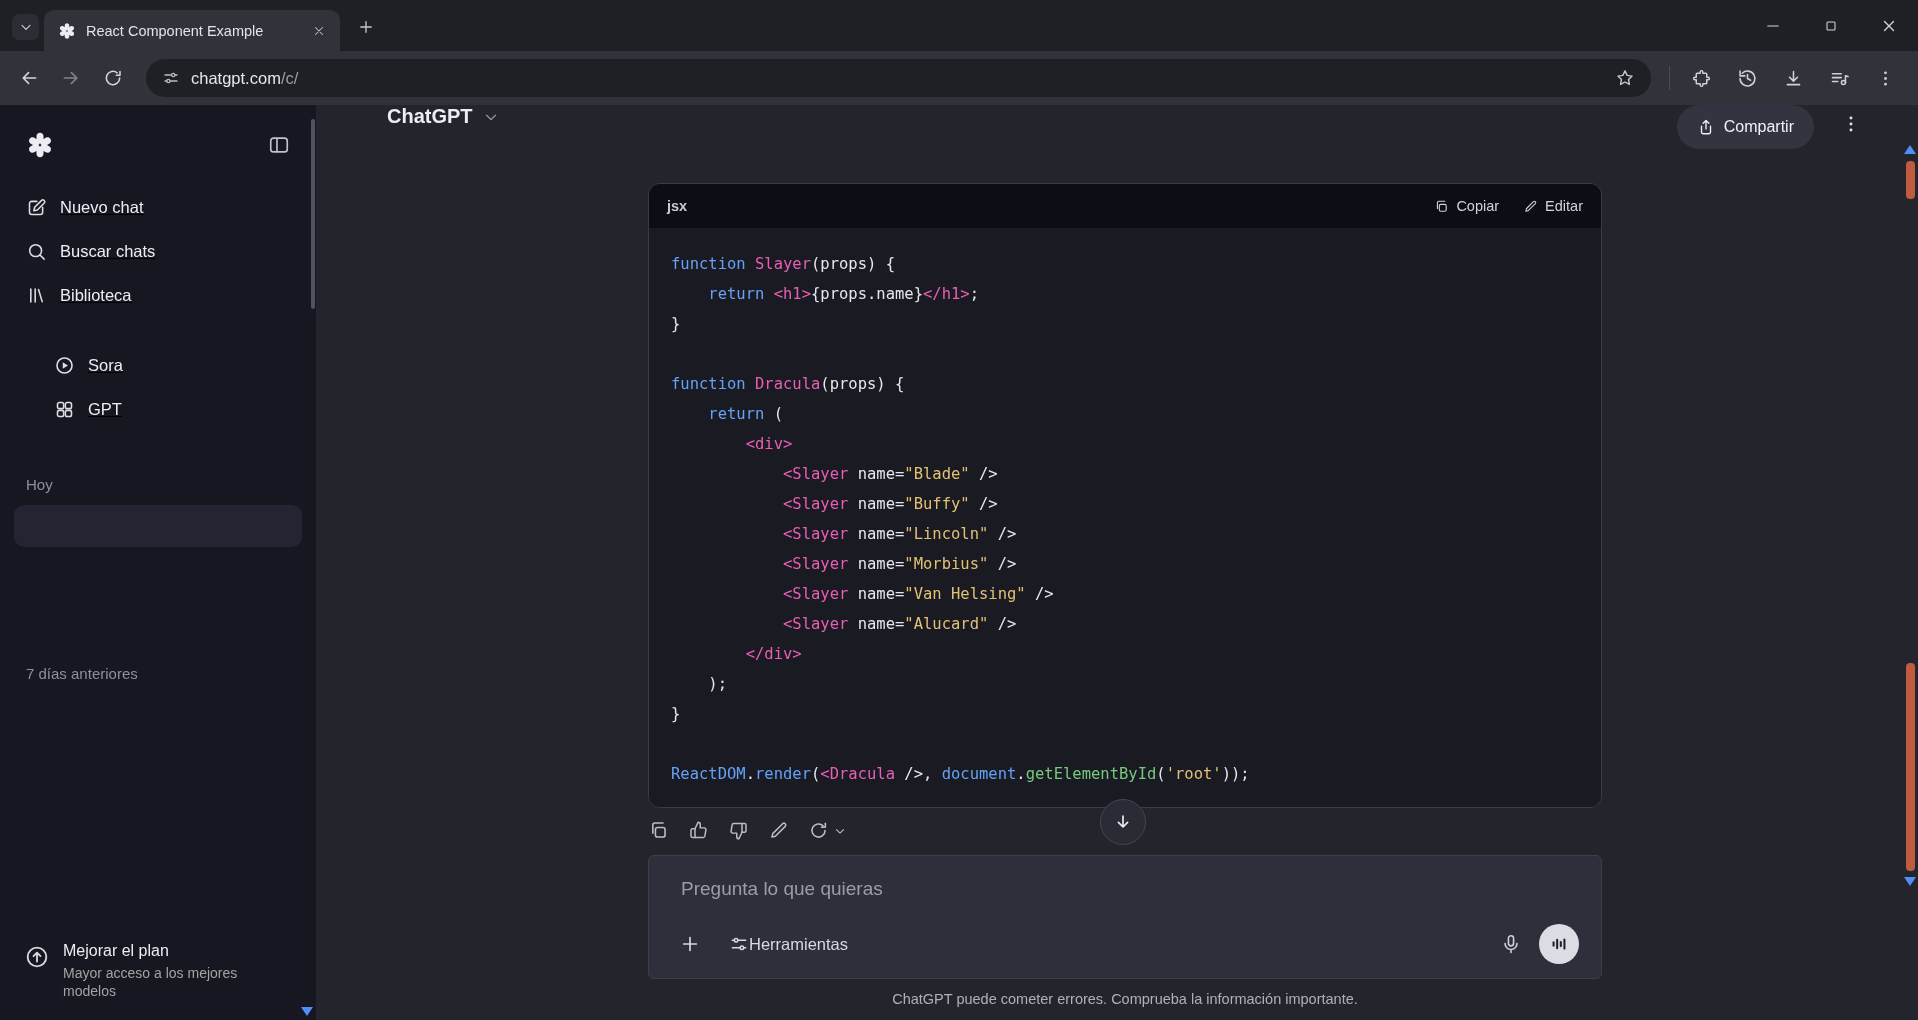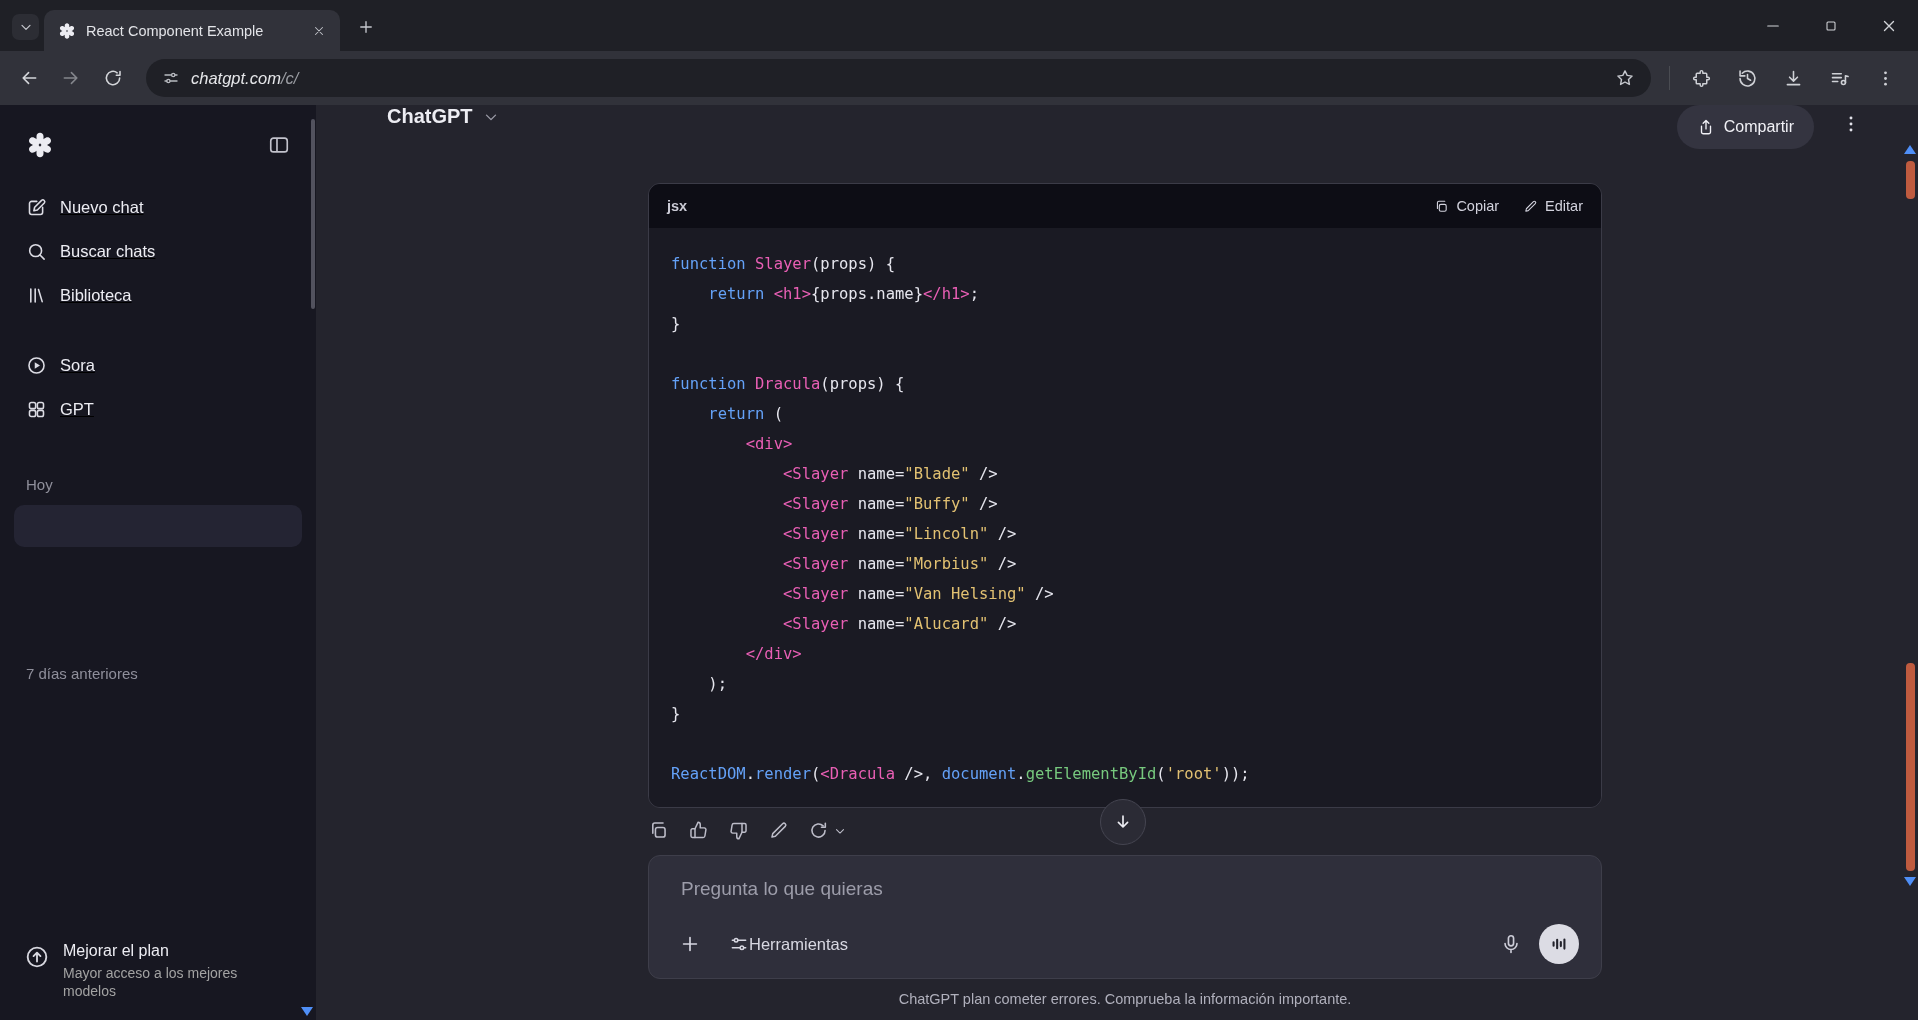--- a/index.html
+++ b/index.html
@@ -17,41 +17,41 @@
     background:#2c2d34;color:#c6c8ce;display:grid;place-items:center;}
   .tab{position:absolute;left:44px;top:10px;width:296px;height:41px;background:#31323a;
     border-radius:10px 10px 0 0;display:flex;align-items:center;gap:10px;padding:0 10px 0 14px;box-sizing:border-box;}
   .tab-title{flex:1;font-size:14.5px;color:#e3e4e8;white-space:nowrap;overflow:hidden;}
   .tab-close{width:22px;height:22px;border-radius:50%;color:#c0c2c8;display:grid;place-items:center;flex:none;}
   .new-tab{position:absolute;left:352px;top:13px;width:28px;height:28px;color:#c6c8ce;display:grid;place-items:center;}
   .win-controls{position:absolute;right:0;top:0;height:51px;display:flex;}
   .win-btn{width:58px;height:100%;display:grid;place-items:center;color:#d2d4d8;}
 
   .toolbar{position:absolute;left:0;top:51px;width:100%;height:54px;background:#31323a;
-    display:flex;align-items:center;box-sizing:border-box;padding:0 10px;font-style:italic;}
+    display:flex;align-items:center;box-sizing:border-box;padding:0 10px;}
   .nav-btn{width:38px;height:38px;display:grid;place-items:center;color:#d4d6da;border-radius:50%;flex:none;margin-right:4px;}
   .nav-btn.dim{color:#84868c;}
   .url-box{flex:1;height:38px;border-radius:19px;background:#1f2026;display:flex;align-items:center;
     gap:11px;padding:0 16px;margin:0 10px;box-sizing:border-box;}
   .url-text{font-size:16.5px;color:#e6e7ea;}
   .url-path{color:#9b9da3;}
   .url-star{margin-left:auto;color:#c6c8ce;}
   .tb-divider{width:1px;height:24px;background:#4a4c52;margin:0 8px;flex:none;}
   .tb-icon{width:36px;height:36px;display:grid;place-items:center;color:#cfd1d6;flex:none;margin:0 5px;}
 
   
   .app{position:absolute;left:0;top:105px;width:100%;height:915px;display:flex;}
   .sidebar{width:316px;height:100%;background:#171721;position:relative;flex:none;box-sizing:border-box;}
   .sb-head{display:flex;align-items:center;justify-content:space-between;padding:26px 26px 0 26px;color:#ececf2;}
   .sb-panel{color:#c2c2cc;}
   .sb-nav{margin-top:26px;text-decoration:underline;}
   .sb-item{height:44px;display:flex;align-items:center;gap:13px;margin:0 10px;padding:0 16px;
     border-radius:10px;font-size:16.5px;color:#ededf3;}
   .sb-item .ic21{color:#dcdce4;}
-  .sb-group2{margin-top:26px;}
+  .sb-group2{margin-top:26px;margin-left:28px;}
   .sb-section{margin:45px 0 0 26px;font-size:15px;color:#8f8f9b;}
   .sb-active{margin:12px 14px 0;height:42px;border-radius:10px;background:#242433;}
   .sb-section.prev7{margin-top:118px;}
   .sb-upgrade{position:absolute;left:0;bottom:8px;width:100%;box-sizing:border-box;display:flex;
     gap:13px;padding:12px 24px;align-items:flex-start;}
   .sb-upg-icon{color:#d8d8e0;margin-top:2px;}
   .sb-upg-title{font-size:16px;color:#ededf3;margin-bottom:4px;}
   .sb-upg-sub{font-size:14px;color:#a3a3a3;line-height:1.3;width:200px;}
   .sb-thumb{position:absolute;right:1px;top:14px;width:4px;height:190px;border-radius:2px;background:#52525e;}
   .tri-down{width:0;height:0;border-left:6px solid transparent;border-right:6px solid transparent;border-top:9px solid #4f8ff7;}
@@ -76,21 +76,21 @@
   .code-body{background:#1a1a23;padding:21px 22px 18px;font-family:"DejaVu Sans Mono","Liberation Mono",monospace;
     font-size:15.5px;line-height:30px;white-space:pre;color:#e6e6ee;}
   .tok-kw{color:#64a1f7}.tok-pk{color:#e95fb5}.tok-str{color:#e2c172}.tok-grn{color:#77c97e}.tok-pl{color:#e6e6ee}
 
   .msg-actions{margin-top:12px;display:flex;align-items:center;gap:19px;color:#bdbdc9;}
   .msg-act{display:flex;align-items:center;gap:4px;color:#bdbdc9;}
 
   .scroll-down{position:absolute;left:784px;top:694px;width:46px;height:46px;border-radius:50%;
     background:#2b2b35;border:1px solid #454551;display:grid;place-items:center;color:#ededf3;box-sizing:border-box;}
 
-  .composer{position:absolute;left:332px;top:750px;width:954px;height:124px;border-radius:12px;
+  .composer{position:absolute;left:332px;top:750px;width:954px;height:124px;border-radius:6px;
     background:#2f2f3b;border:1px solid #3e3e4a;box-sizing:border-box;}
   .composer-placeholder{position:absolute;left:32px;top:22px;font-size:19px;color:#9d9daa;}
   .composer-bar{position:absolute;left:26px;right:22px;bottom:14px;display:flex;align-items:center;}
   .plus-btn{width:30px;height:30px;display:grid;place-items:center;color:#d8d8e2;}
   .tools-btn{margin-left:24px;display:flex;align-items:center;gap:0;font-size:16.5px;color:#d8d8e2;}
   .mic-btn{margin-left:auto;width:36px;height:36px;display:grid;place-items:center;color:#cdcdd8;}
   .voice-btn{margin-left:10px;width:40px;height:40px;border-radius:50%;background:#dcdce4;color:#23232c;display:grid;place-items:center;}
 
   .disclaimer{position:absolute;left:332px;top:886px;width:954px;text-align:center;font-size:14.5px;color:#b0b0bc;}
 
@@ -557,21 +557,21 @@
               </svg>
             </div>
           <div class="voice-btn">
               <svg class="ic ic20">
                 <use href="#i-voice"></use>
               </svg>
             </div>
         </div>
       </div>
 
-      <div class="disclaimer">ChatGPT plan cometer errores. Comprueba la información importante.</div>
+      <div class="disclaimer">ChatGPT puede cometer errores. Comprueba la información importante.</div>
 
       <div class="ms-up tri-up"></div>
       <div class="ms-seg1"></div>
       <div class="ms-seg2"></div>
       <div class="ms-down tri-down"></div>
     </main>
   </div>
 </div>
 
 </body></html>

